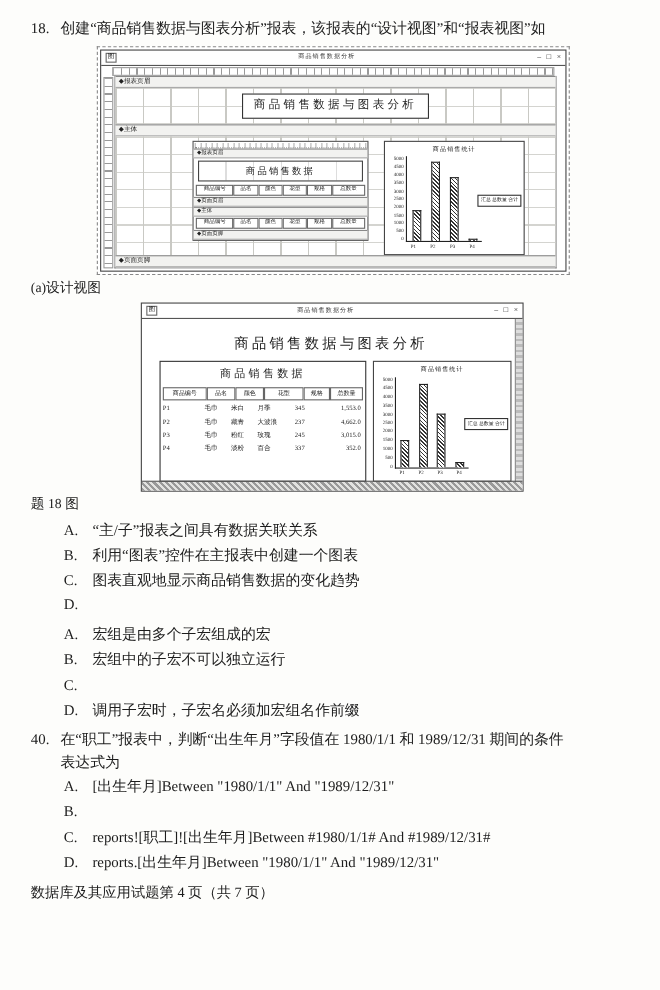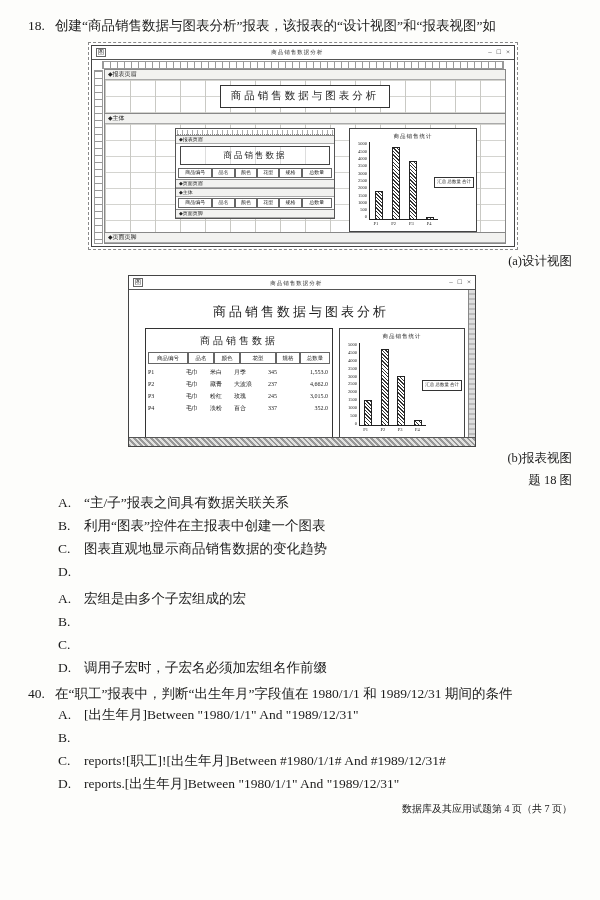--- a/index.html
+++ b/index.html
@@ -9,21 +9,21 @@
 
   
   .qblock{font-size:13.5px;line-height:1.55;}
   .qline{display:flex;}
   .qnum{width:27px;flex:0 0 27px;}
   .qcont{margin-left:27px;}
   .opts{margin-left:30px;}
   .opt{display:flex;line-height:1.7;}
   .optletter{width:26px;flex:0 0 26px;}
 
-  .figcap{text-align:right;font-size:12.5px;margin:2px 0;}
+  .figcap{text-align:left;font-size:12.5px;margin:2px 0;}
 
   
   .win{background:#fff;border:1px solid #444;}
   .titlebar{display:flex;align-items:center;height:13px;padding:0 4px;border-bottom:1px solid #555;}
   .win-icon{font-size:6px;border:1px solid #666;line-height:7px;padding:0 1px;}
   .win-title{flex:1;text-align:center;font-size:5.5px;color:#333;letter-spacing:1px;}
   .win-ctrls{display:flex;gap:5px;font-size:7px;line-height:1;}
   .win-ctrls span{display:inline-block;}
 
   
@@ -92,21 +92,21 @@
   .rtable .cell:nth-child(4){flex:0 0 34px;}
   .rtable .cell:nth-child(5){flex:0 0 22px;}
   .rtable .cell:nth-child(6){flex:1;}
   .rtable .tr{display:flex;padding:0 2px;}
   .rtable .tr .cell{font-size:6px;line-height:12px;}
   .rtable .tr .cell:nth-child(6){text-align:right;padding-right:2px;}
   .chart-b{width:128px;height:108px;margin-left:6px;}
   .hscroll{position:absolute;bottom:0;left:0;width:100%;height:8px;border-top:1px solid #555;
       background:repeating-linear-gradient(45deg,#999 0 2px,#e2e2e0 2px 4px);}
 
-  .footer{text-align:right;font-size:10px;margin-top:6px;}
+  .footer{text-align:left;font-size:13px;margin-top:6px;}
 </style>
 </head>
 <body>
 
 <div class="page">
 <div class="content">
 
   <div class="qblock">
     <div class="qline">
       <span class="qnum">18.</span>
@@ -310,21 +310,20 @@
                     <div class="xtick">P4</div>
                   </div>
             </div>
 
           </div>
           <div class="vscroll"></div>
           <div class="hscroll"></div>
         </div>
       </div>
     </div>
-    <div class="figcap">(b)报表视图</div>
     <div class="figcap">题 18 图</div>
 
     <div class="opts">
       <div class="opt">
             <span class="optletter">A.</span>
             <span>“主/子”报表之间具有数据关联关系</span>
           </div>
       <div class="opt">
             <span class="optletter">B.</span>
             <span>利用“图表”控件在主报表中创建一个图表</span>
@@ -340,36 +339,38 @@
   </div>
 
   <div class="qblock" style="margin-top:4px;">
     <div class="opts">
       <div class="opt">
             <span class="optletter">A.</span>
             <span>宏组是由多个子宏组成的宏</span>
           </div>
       <div class="opt">
             <span class="optletter">B.</span>
+            <span>宏组中的子宏不可以独立运行</span>
           </div>
       <div class="opt">
             <span class="optletter">C.</span>
           </div>
       <div class="opt">
             <span class="optletter">D.</span>
             <span>调用子宏时，子宏名必须加宏组名作前缀</span>
           </div>
     </div>
   </div>
 
   <div class="qblock" style="margin-top:4px;">
     <div class="qline">
       <span class="qnum">40.</span>
       <span>在“职工”报表中，判断“出生年月”字段值在 1980/1/1 和 1989/12/31 期间的条件</span>
     </div>
+    <div class="qcont">表达式为</div>
     <div class="opts">
       <div class="opt">
             <span class="optletter">A.</span>
             <span>[出生年月]Between "1980/1/1" And "1989/12/31"</span>
           </div>
       <div class="opt">
             <span class="optletter">B.</span>
           </div>
       <div class="opt">
             <span class="optletter">C.</span>

